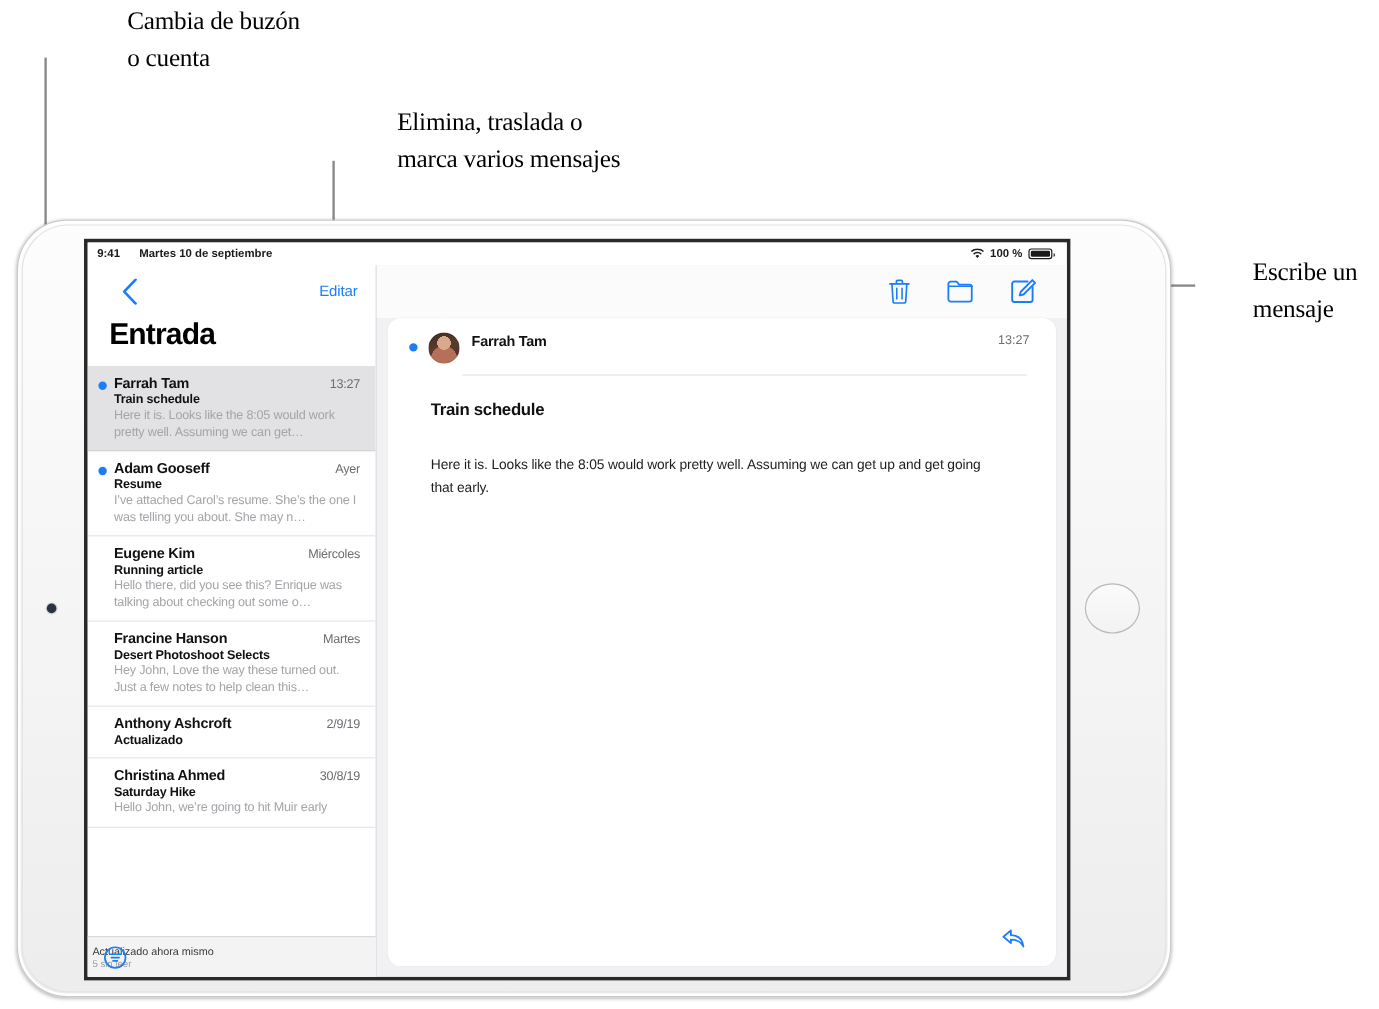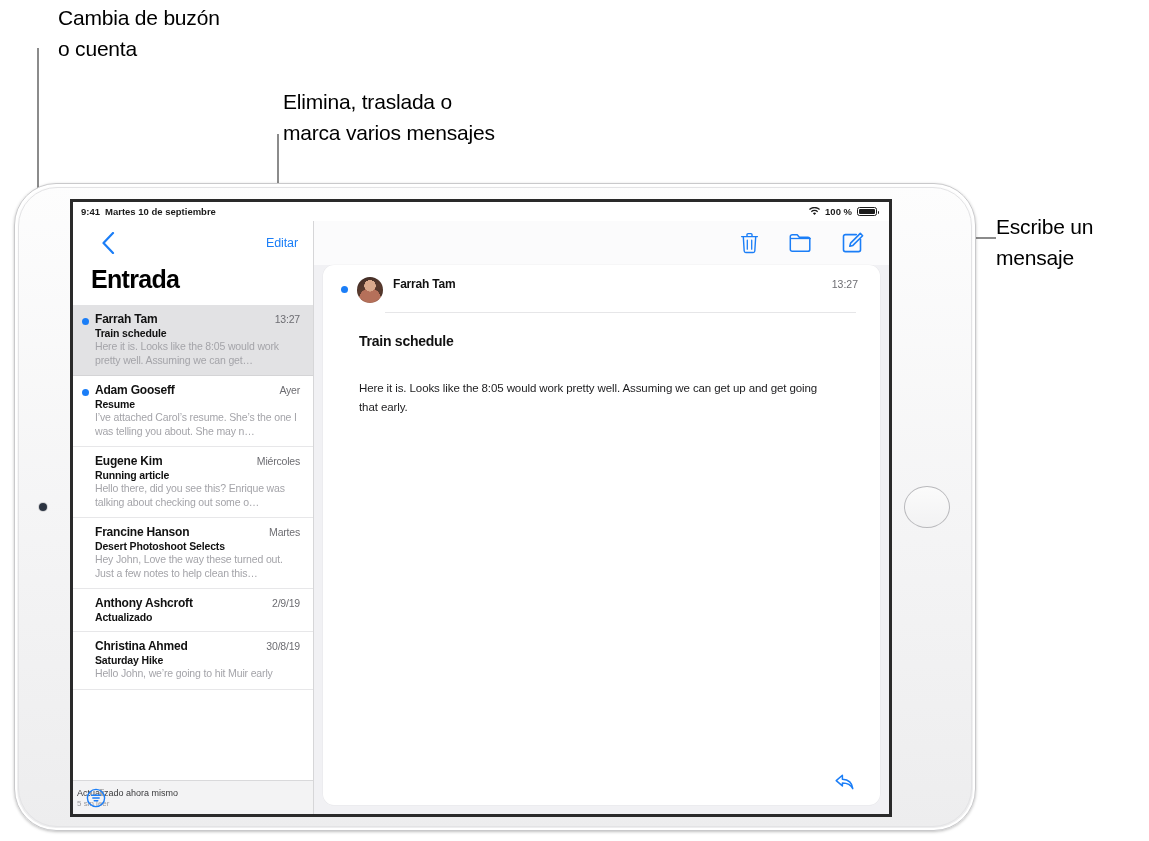--- a/index.html
+++ b/index.html
@@ -10,23 +10,24 @@
     overflow: hidden;
   }
   .page { position: relative; width: 1149px; height: 841px; background: #fff; }
 
   
   .callout {
     position: absolute;
     font-size: 21px;
     line-height: 31px;
     color: #000;
-    font-family: Liberation Sans, sans-serif;
+    font-family: Liberation Serif, serif;
     white-space: pre-line;
     letter-spacing: -0.2px;
+    margin-left: 48px;
   }
   .leader { position: absolute; background: #8b8b8b; }
   .leader.v { width: 1.5px; }
   .leader.h { height: 1.5px; }
 
   
   .device {
     position: absolute;
     left: 14px; top: 183px;
     width: 962px; height: 648px;
@@ -65,21 +66,21 @@
   }
 
   
   .statusbar {
     position: absolute; left: 0; top: 0; width: 100%; height: 19px;
     display: flex; align-items: center; justify-content: space-between;
     padding: 0 12px 0 8px;
     font-size: 9.5px; font-weight: bold; color: #1b1b1b;
     background: #ffffff;
   }
-  .sb-left { display: flex; gap: 5px; align-items: center; }
+  .sb-left { display: flex; gap: 16px; align-items: center; }
   .sb-right { display: flex; gap: 5px; align-items: center; }
   .batt {
     width: 20px; height: 9px; border: 1px solid #1b1b1b; border-radius: 2.5px;
     position: relative; padding: 1px;
   }
   .batt::after{
     content:""; position:absolute; right:-3px; top:3px; width:1.5px; height:3px;
     background:#1b1b1b; border-radius:0 1px 1px 0;
   }
   .batt i { display:block; width:100%; height:100%; background:#1b1b1b; border-radius:1px; }

